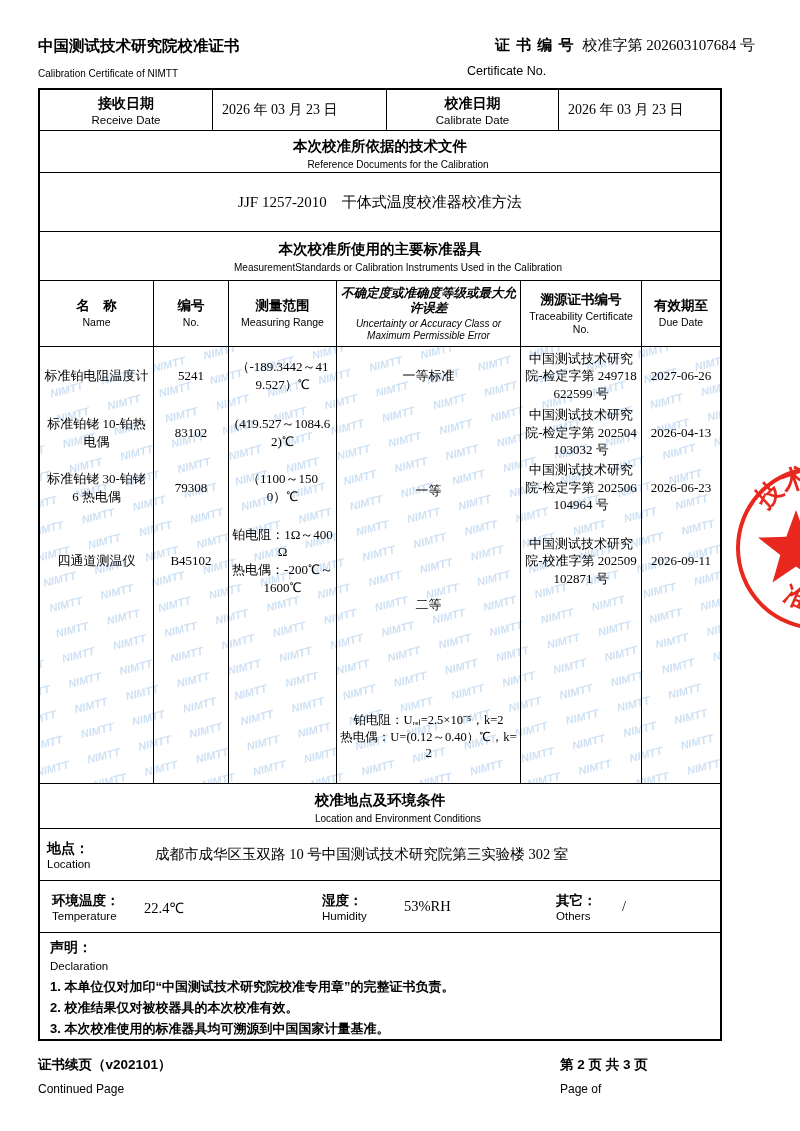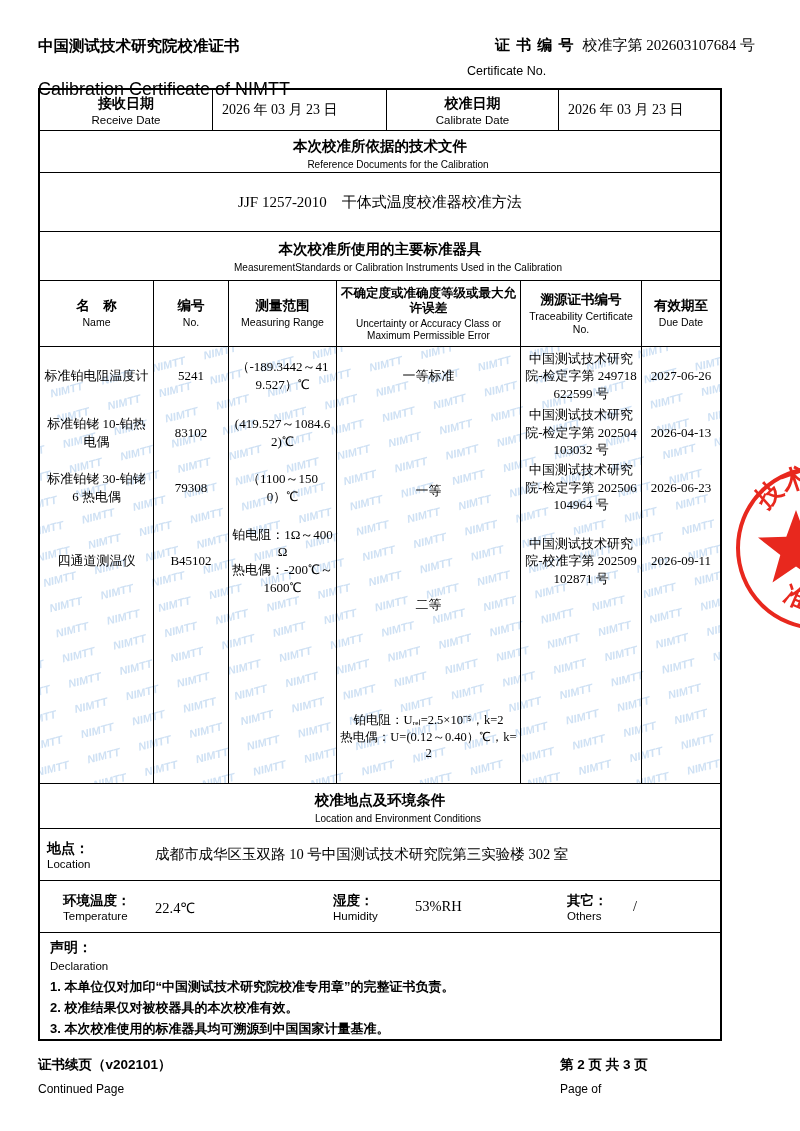--- a/index.html
+++ b/index.html
@@ -2,21 +2,21 @@
 <html><head>
 <meta charset="utf-8">
 <style>
   html,body{margin:0;padding:0;background:#fff;}
   .page{position:relative;width:800px;height:1131px;background:#fff;overflow:hidden;
         font-family:"Liberation Sans",sans-serif;color:#000;}
 
   
   .hdr{position:absolute;left:38px;top:36px;width:684px;}
   .hdr-title-zh{font-size:15.5px;font-weight:bold;}
-  .hdr-title-en{font-size:18px;margin-top:22px;}
+  .hdr-title-en{font-size:10px;margin-top:11px;}
   .hdr-right{position:absolute;left:429px;top:0;width:255px;}
   .hdr-cert-line{white-space:nowrap;}
   .hdr-cert-label{font-size:15px;font-weight:bold;letter-spacing:1px;margin-left:28px;}
   .hdr-cert-value{font-family:"Liberation Serif",serif;font-size:15px;margin-left:8px;}
   .hdr-cert-en{font-size:12.5px;margin-top:9px;}
 
   
   .doc{position:absolute;left:38px;top:88px;width:684px;border:2px solid #000;box-sizing:border-box;}
   .sec{box-sizing:border-box;}
   .sec + .sec{border-top:1px solid #000;}
@@ -59,21 +59,21 @@
          padding:0 3px;word-break:break-all;}
   .r1{height:58px;}.r2{height:55px;}.r3{height:55px;}.r4{height:92px;}
   .bcell.tight{font-size:12.5px;}
 
   .loc-row{height:52px;display:flex;align-items:stretch;padding-left:7px;}
   .loc-label{width:70px;display:flex;flex-direction:column;justify-content:center;}
   .loc-label .lz{font-size:14px;font-weight:bold;}
   .loc-label .le{font-size:11.5px;}
   .loc-value{margin-left:38px;align-self:center;font-family:"Liberation Serif",serif;font-size:14.5px;}
 
-  .env-row{height:52px;display:flex;align-items:stretch;padding-left:23px;}
+  .env-row{height:52px;display:flex;align-items:stretch;padding-left:12px;}
   .eg-label{display:flex;flex-direction:column;justify-content:center;}
   .eg-label .lz{font-size:13.5px;font-weight:bold;}
   .eg-label .le{font-size:11.5px;}
   .eg-value{display:flex;align-items:center;font-family:"Liberation Serif",serif;font-size:14.5px;}
   .w84{width:84px;}.w178{width:178px;}.w74{width:74px;}.w152{width:152px;}.w58{width:58px;}.grow{flex:1;}
   .eg-value.pad{padding-left:8px;}
 
   .decl{height:107px;padding:6px 10px;}
   .decl-zh{font-size:14px;font-weight:bold;}
   .decl-en{font-size:11.5px;margin:3px 0 4px;}
@@ -137,21 +137,21 @@
         <div class="he">Name</div>
       </div>
       <div class="hcell vr" style="width:75px;">
         <div class="hz">编号</div>
         <div class="he">No.</div>
       </div>
       <div class="hcell vr" style="width:108px;">
         <div class="hz">测量范围</div>
         <div class="he">Measuring Range</div>
       </div>
-      <div class="hcell vr small" style="width:184px;">
+      <div class="hcell vr small" style="width:184px;font-style:italic;">
         <div class="hz">不确定度或准确度等级或最大允许误差</div>
         <div class="he">Uncertainty or Accuracy Class or Maximum Permissible Error</div>
       </div>
       <div class="hcell vr" style="width:121px;">
         <div class="hz">溯源证书编号</div>
         <div class="he">Traceability Certificate No.</div>
       </div>
       <div class="hcell" style="flex:1;">
         <div class="hz">有效期至</div>
         <div class="he">Due Date</div>

